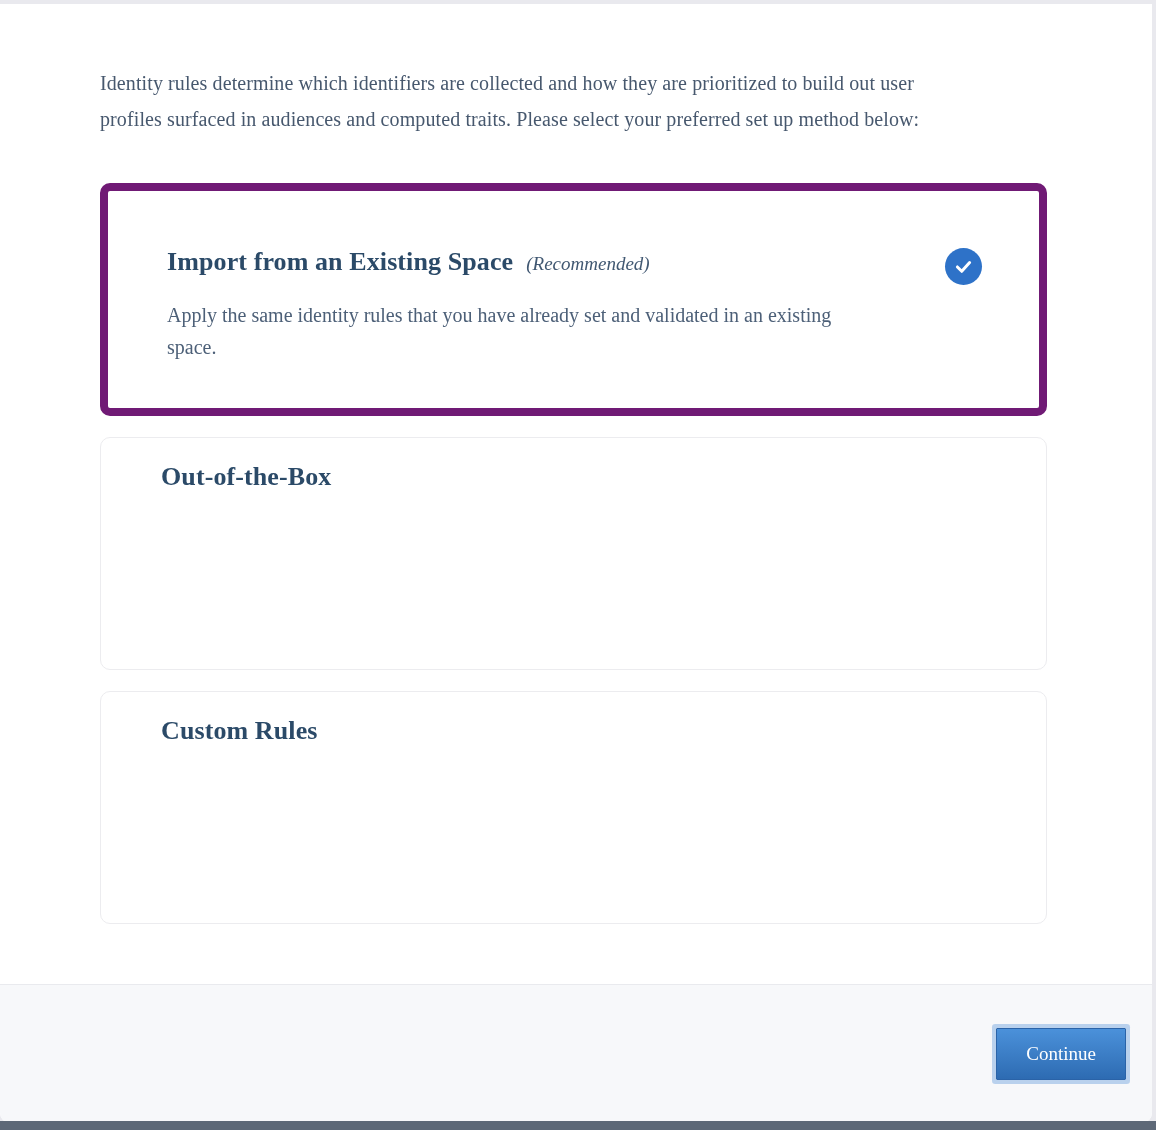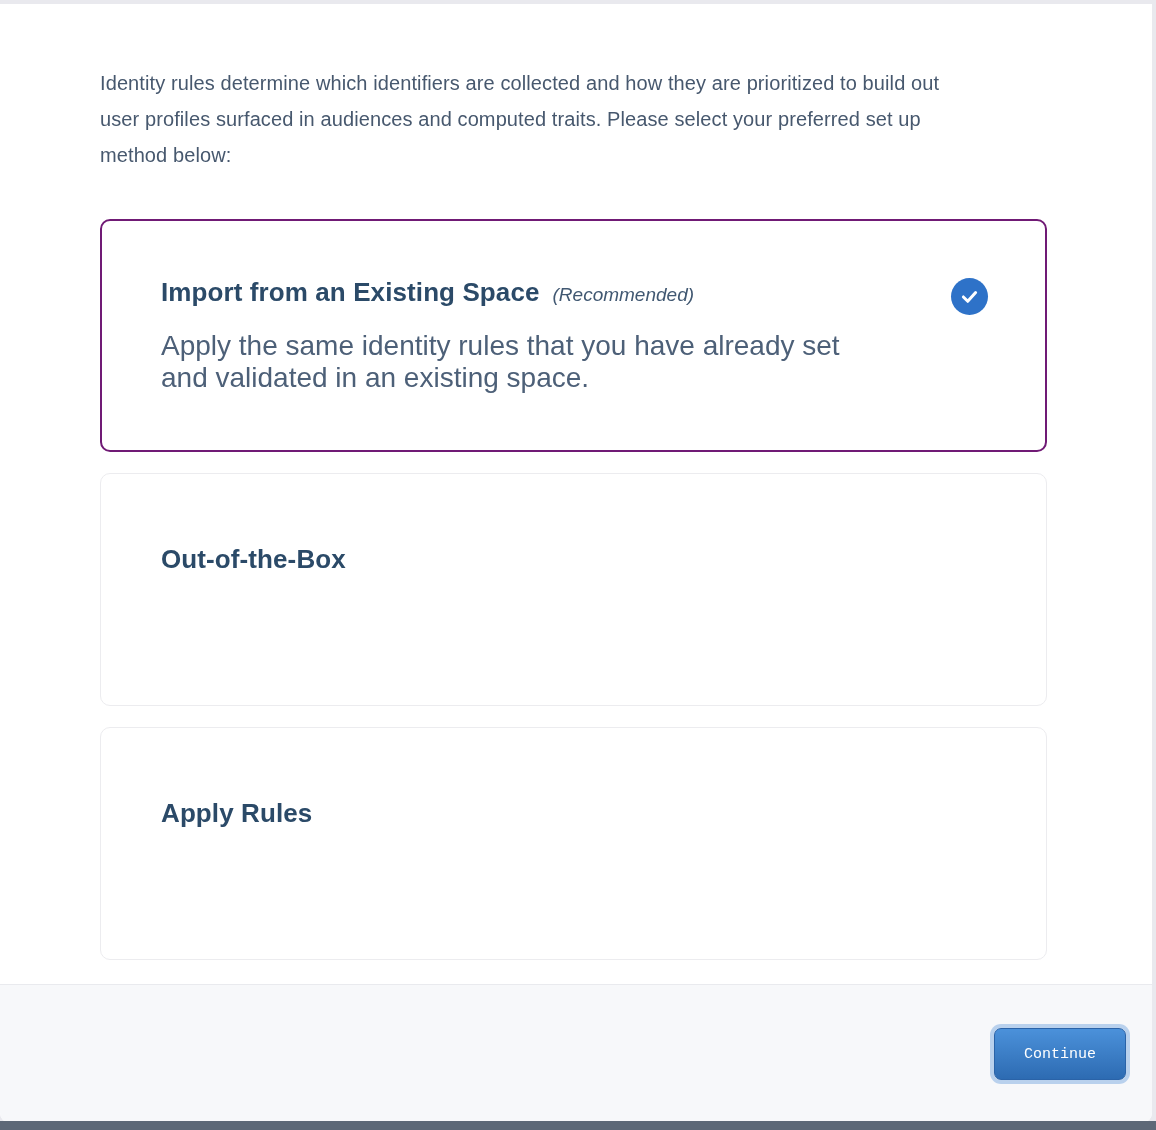--- a/index.html
+++ b/index.html
@@ -22,61 +22,62 @@
     width: 1152px; height: 1119px;
     background: #ffffff;
     border-radius: 0 0 10px 10px;
     display: flex;
     flex-direction: column;
     overflow: hidden;
   }
   .content {
     flex: 1;
     padding-top: 61px;
+    font-family: Liberation Serif, serif;
   }
   .intro {
     margin: 0 180px 46px 100px;
     font-size: 20px;
     line-height: 36px;
     color: #47586e;
     letter-spacing: 0.1px;
   }
   .card {
     position: relative;
     margin: 0 105px 21px 100px;
     height: 233px;
-    padding: 70px 160px 0 60px;
+    padding: 24px 160px 0 60px;
     border: 1px solid #ececef;
     border-radius: 10px;
     background: #ffffff;
     cursor: pointer;
   }
   .card.selected {
-    border: 2px solid #701a75;
+    border: 8px solid #701a75;
     padding: 56px 159px 0 59px;
   }
   .card-title-row {
     display: flex;
     align-items: baseline;
     gap: 13px;
     margin-bottom: 22px;
   }
   .card-title {
     font-size: 26px;
     font-weight: 600;
     color: #2b4a68;
     letter-spacing: 0.1px;
   }
   .card-badge {
     font-size: 19px;
     font-style: italic;
     color: #415872;
   }
   .card-desc {
-    font-size: 28px;
+    font-size: 20px;
     line-height: 32px;
     color: #4d6078;
     max-width: 845px;
   }
   .check-circle {
     position: absolute;
     top: 57px; right: 57px;
     width: 37px; height: 37px;
     border-radius: 50%;
     background: #2e72c8;
@@ -90,26 +91,26 @@
     background: #f7f8fa;
     border-top: 1px solid #e9eaee;
     border-radius: 0 0 10px 10px;
     position: relative;
   }
   .continue-btn {
     position: absolute;
     top: 43px; right: 26px;
     height: 52px;
     padding: 0 29px;
-    font-family: Liberation Mono, monospace;
-    font-size: 15px;
+    font-family: Liberation Serif, serif;
+    font-size: 19px;
     color: #ffffff;
     background: linear-gradient(180deg, #4b91da 0%, #2d6bb2 100%);
     border: 1px solid #2a63a8;
-    border-radius: 7px;
+    border-radius: 1px;
     box-shadow: 0 0 0 4px #b9d1ed;
     cursor: pointer;
   }
 </style>
 </head>
 <body>
 
 <div class="modal">
   <div class="content">
 
@@ -129,21 +130,21 @@
     </div>
 
     <div class="card">
       <div class="card-title-row">
         <span class="card-title">Out-of-the-Box</span>
       </div>
     </div>
 
     <div class="card">
       <div class="card-title-row">
-        <span class="card-title">Apply Rules</span>
+        <span class="card-title">Custom Rules</span>
       </div>
     </div>
 
   </div>
 
   <div class="footer">
     <button class="continue-btn">Continue</button>
   </div>
 </div>
 

